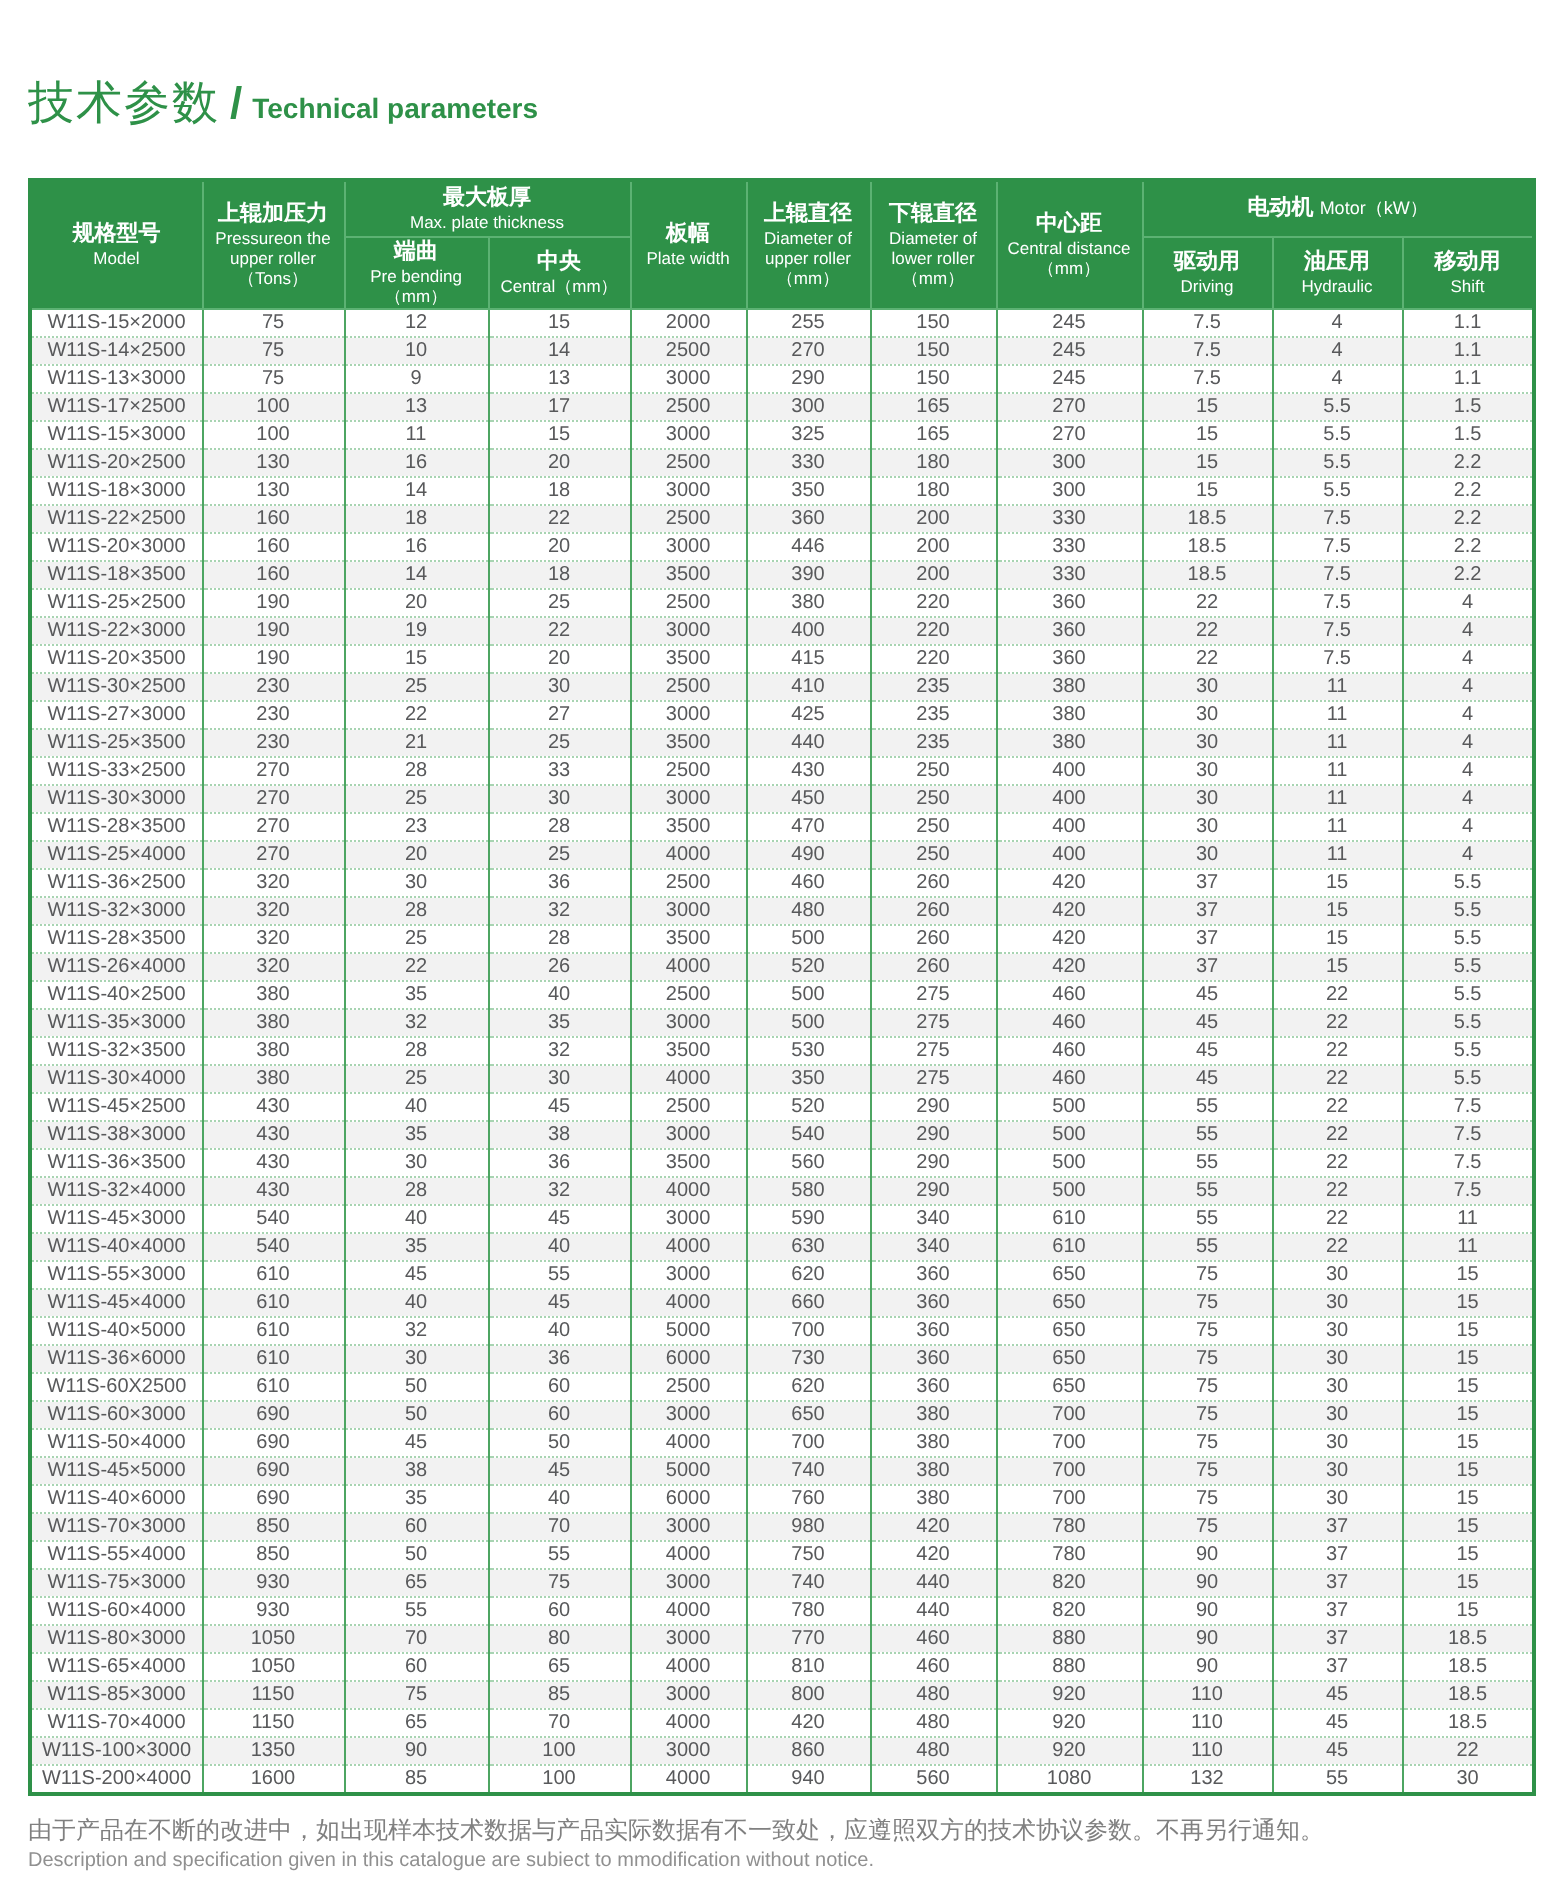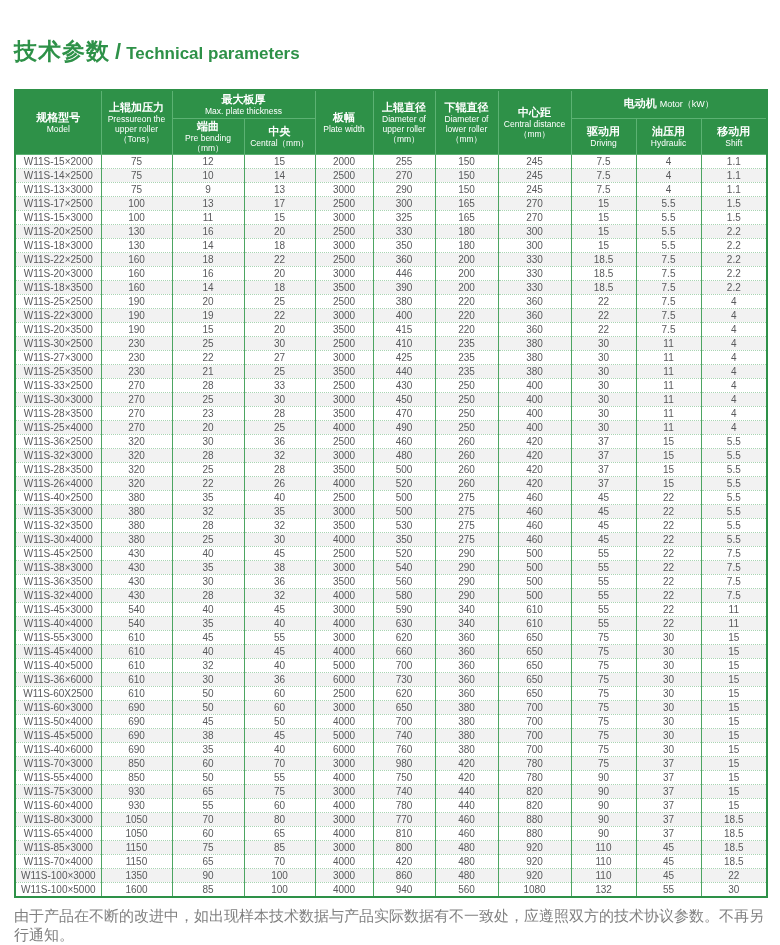--- a/index.html
+++ b/index.html
@@ -11,23 +11,23 @@
     --stripe:#f2f2f2;
   }
   *{box-sizing:border-box;}
   html,body{margin:0;padding:0;}
   body{
     width:780px;height:945px;background:#ffffff;overflow:hidden;
     font-family:"Liberation Sans", sans-serif;
   }
   .page{padding:34px 14px 0 14px;}
   .title{margin:0 0 21px 0;white-space:nowrap;line-height:28px;}
-  .title-zh{font-size:23px;font-weight:bold;color:var(--green);letter-spacing:1px;}
+  .title-zh{font-size:23px;font-weight:normal;color:var(--green);letter-spacing:1px;}
   .title-sep{font-size:22px;font-weight:bold;color:var(--green);margin:0 5px;}
-  .title-en{font-size:17px;color:var(--green);}
+  .title-en{font-size:14px;color:var(--green);}
   table.params{
     width:752px;border-collapse:collapse;table-layout:fixed;
     border:2px solid var(--green);
   }
   thead th{
     background:var(--green);color:#ffffff;vertical-align:middle;
     border:1px solid var(--light-border);padding:1px 2px;font-weight:normal;
   }
   thead .zh{font-size:11px;font-weight:bold;line-height:13px;}
   thead .en{font-size:8.5px;line-height:10px;font-weight:normal;}
@@ -36,21 +36,21 @@
   thead tr.h2 th{height:32px;}
   tbody td{
     font-size:10px;color:var(--cell-text);text-align:center;
     height:14px;line-height:13px;padding:0 1px;
     border-left:1px solid var(--border-green);
     border-right:1px solid var(--border-green);
     border-top:1px dotted var(--dotted-green);
     white-space:nowrap;overflow:hidden;
   }
   tbody tr:nth-child(even){background:var(--stripe);}
-  .footer-zh{margin:9px 0 1px 0;font-size:15px;color:#808080;}
+  .footer-zh{margin:9px 0 1px 0;font-size:12px;color:#808080;}
   .footer-en{margin:0;font-size:10px;color:#909090;}
 </style>
 </head>
 <body>
 
 <div class="page">
 
   <h1 class="title"><span class="title-zh">技术参数</span><span class="title-sep">/</span><span class="title-en">Technical parameters</span></h1>
 
   <table class="params">
@@ -795,30 +795,31 @@
           <td>100</td>
           <td>3000</td>
           <td>860</td>
           <td>480</td>
           <td>920</td>
           <td>110</td>
           <td>45</td>
           <td>22</td>
         </tr>
         <tr>
-          <td>W11S-100×5000</td>
+          <td>W11S-200×4000</td>
           <td>1600</td>
           <td>85</td>
           <td>100</td>
           <td>4000</td>
           <td>940</td>
           <td>560</td>
           <td>1080</td>
           <td>132</td>
           <td>55</td>
           <td>30</td>
         </tr>
       </tbody>
   </table>
 
   <p class="footer-zh">由于产品在不断的改进中，如出现样本技术数据与产品实际数据有不一致处，应遵照双方的技术协议参数。不再另行通知。</p>
+  <p class="footer-en">Description and specification given in this catalogue are subiect to mmodification without notice.</p>
 
 </div>
 
 </body></html>

